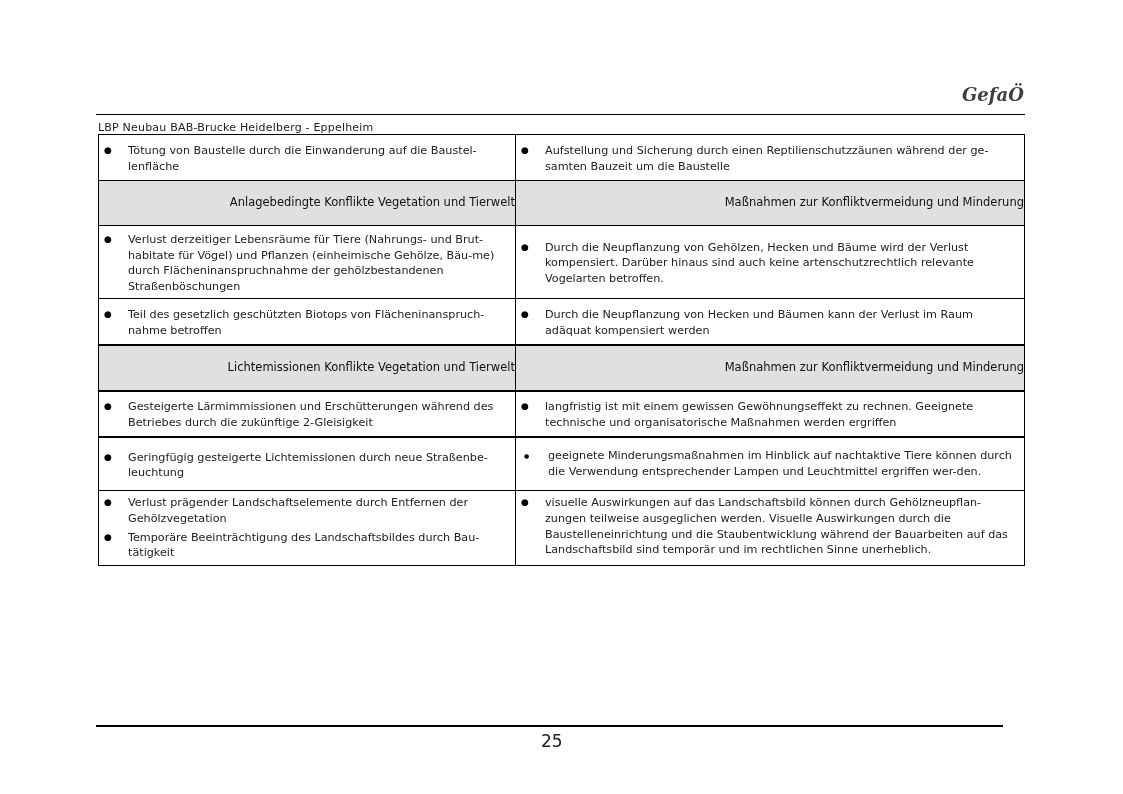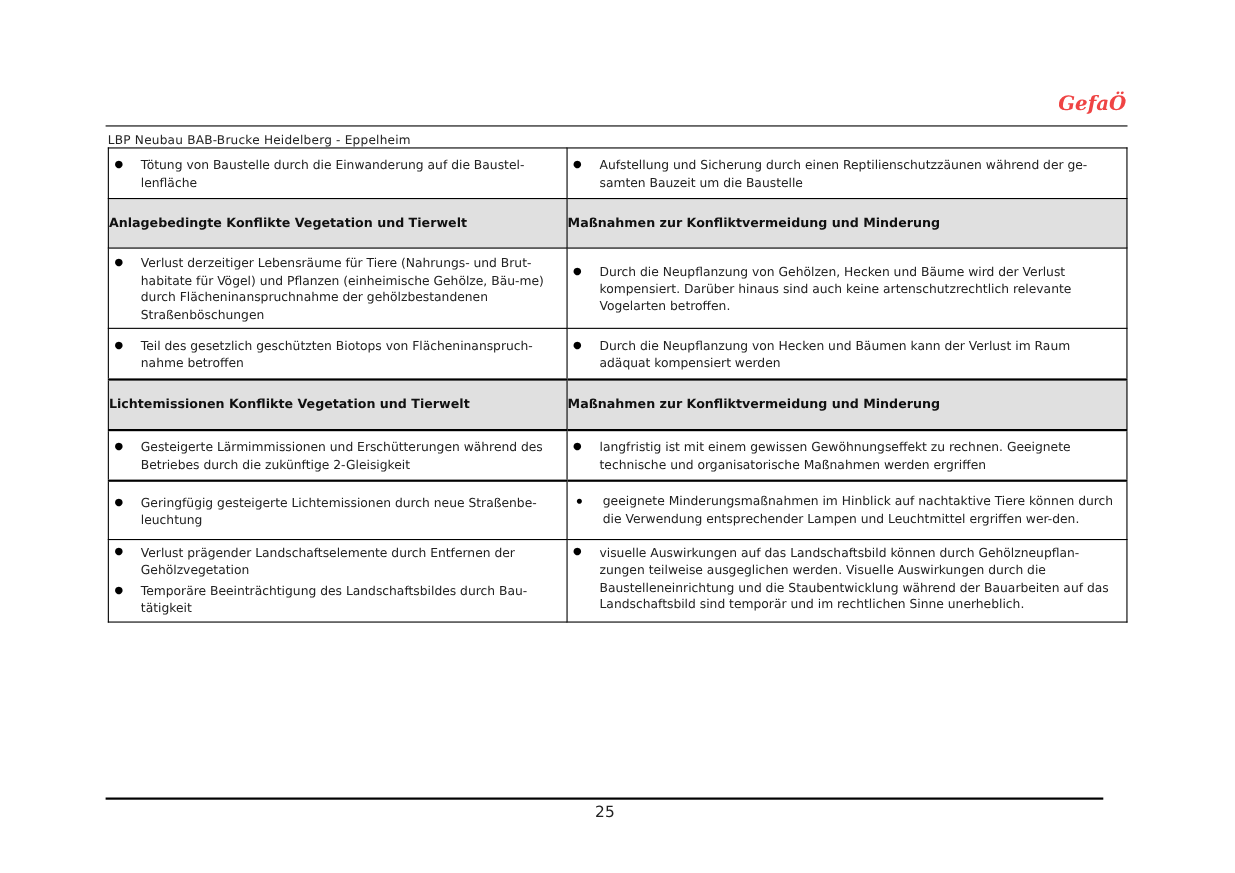--- a/index.html
+++ b/index.html
@@ -1,33 +1,33 @@
 <!DOCTYPE html>
 <html><head>
 <meta charset="utf-8">
 <style>
   html, body { margin:0; padding:0; background:#ffffff; }
   body { width:1123px; height:794px; position:relative; overflow:hidden;
          font-family:"DejaVu Sans", sans-serif; color:#111; }
   .header-title { position:absolute; left:98px; top:98px; font-size:11px; letter-spacing:0.2px; color:#222;margin-top:23px; }
   .logo { position:absolute; left:962px; top:84px; font-family:"DejaVu Serif", serif; font-style:italic;
-          font-weight:bold; font-size:18px; color:#ef4444; }
+          font-weight:bold; font-size:18px; color:#404040; }
   .header-rule { position:absolute; left:96px; top:114px; width:929px; height:1px; background:#000; }
   table.main { position:absolute; left:98px; top:134px; width:927px; border-collapse:collapse; table-layout:fixed; }
   table.main td { border:1px solid #000; vertical-align:middle; font-size:11.2px; line-height:15.6px; color:#222; padding:0; }
   td.left { width:416px; }
   .cell-inner { padding:6px 8px 4px 4px; }
   .bul { display:flex; align-items:flex-start; }
   .bul .dot { width:24px; flex:none; font-size:9px; line-height:15.6px; text-align:left; padding-left:1px; color:#000; }
   .bul .txt { flex:1; }
-  tr.head td { background:#e0e0e0; font-weight:bold; text-align:left; height:44px; font-size:11.5px; color:#111;margin-left:30px; }
+  tr.head td { background:#e0e0e0; font-weight:normal; text-align:right; height:44px; font-size:11.5px; color:#111;margin-left:30px; }
   tr.head.thick td { border-top:2px solid #000; }
   tr.thick td { border-top:2px solid #000; }
   .footer-rule { position:absolute; left:96px; top:725px; width:907px; height:2px; background:#000; }
-  .page-num { position:absolute; left:541px; top:731px; font-size:14px; color:#222; }
+  .page-num { position:absolute; left:541px; top:731px; font-size:17px; color:#222; }
 </style>
 </head>
 <body>
 
 <div class="header-title">LBP Neubau BAB-Brucke Heidelberg - Eppelheim</div>
 <div class="logo">GefaÖ</div>
 <div class="header-rule"></div>
 
 <table class="main">
   <tbody>

